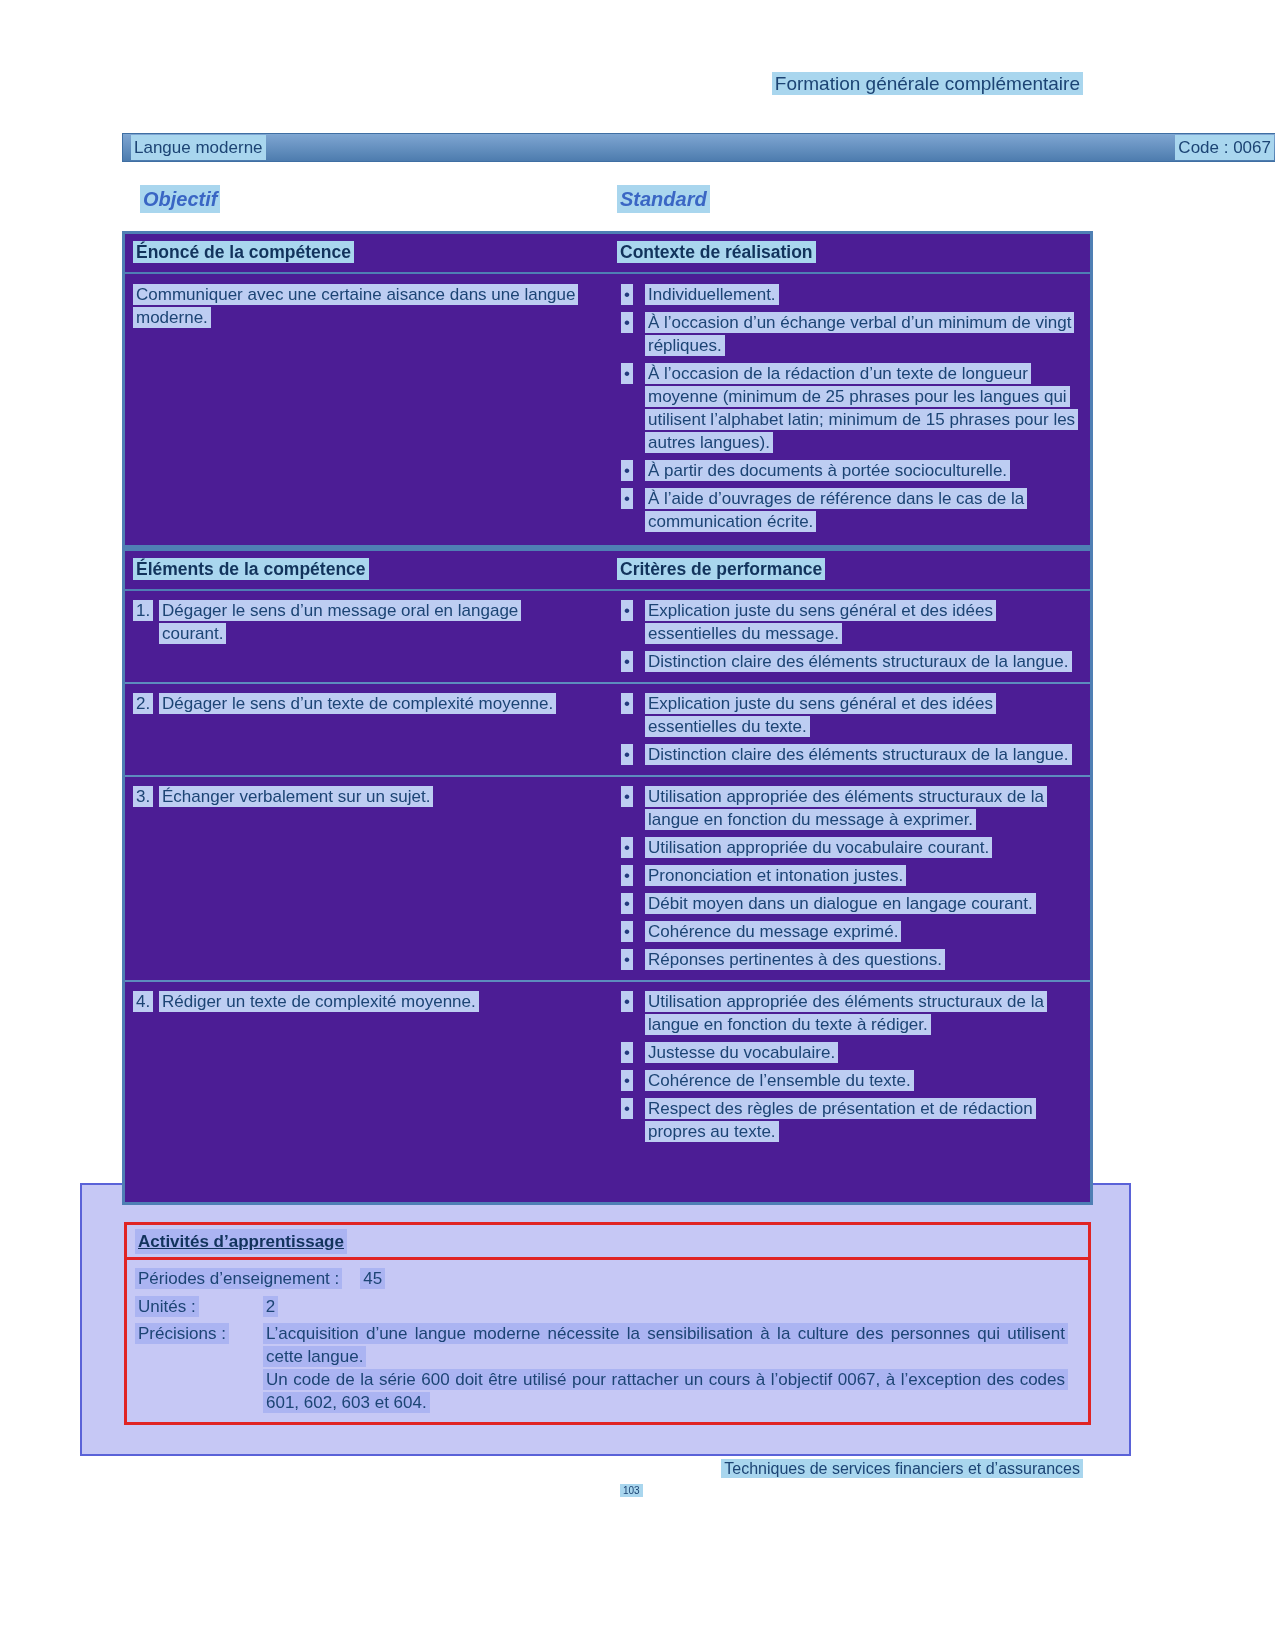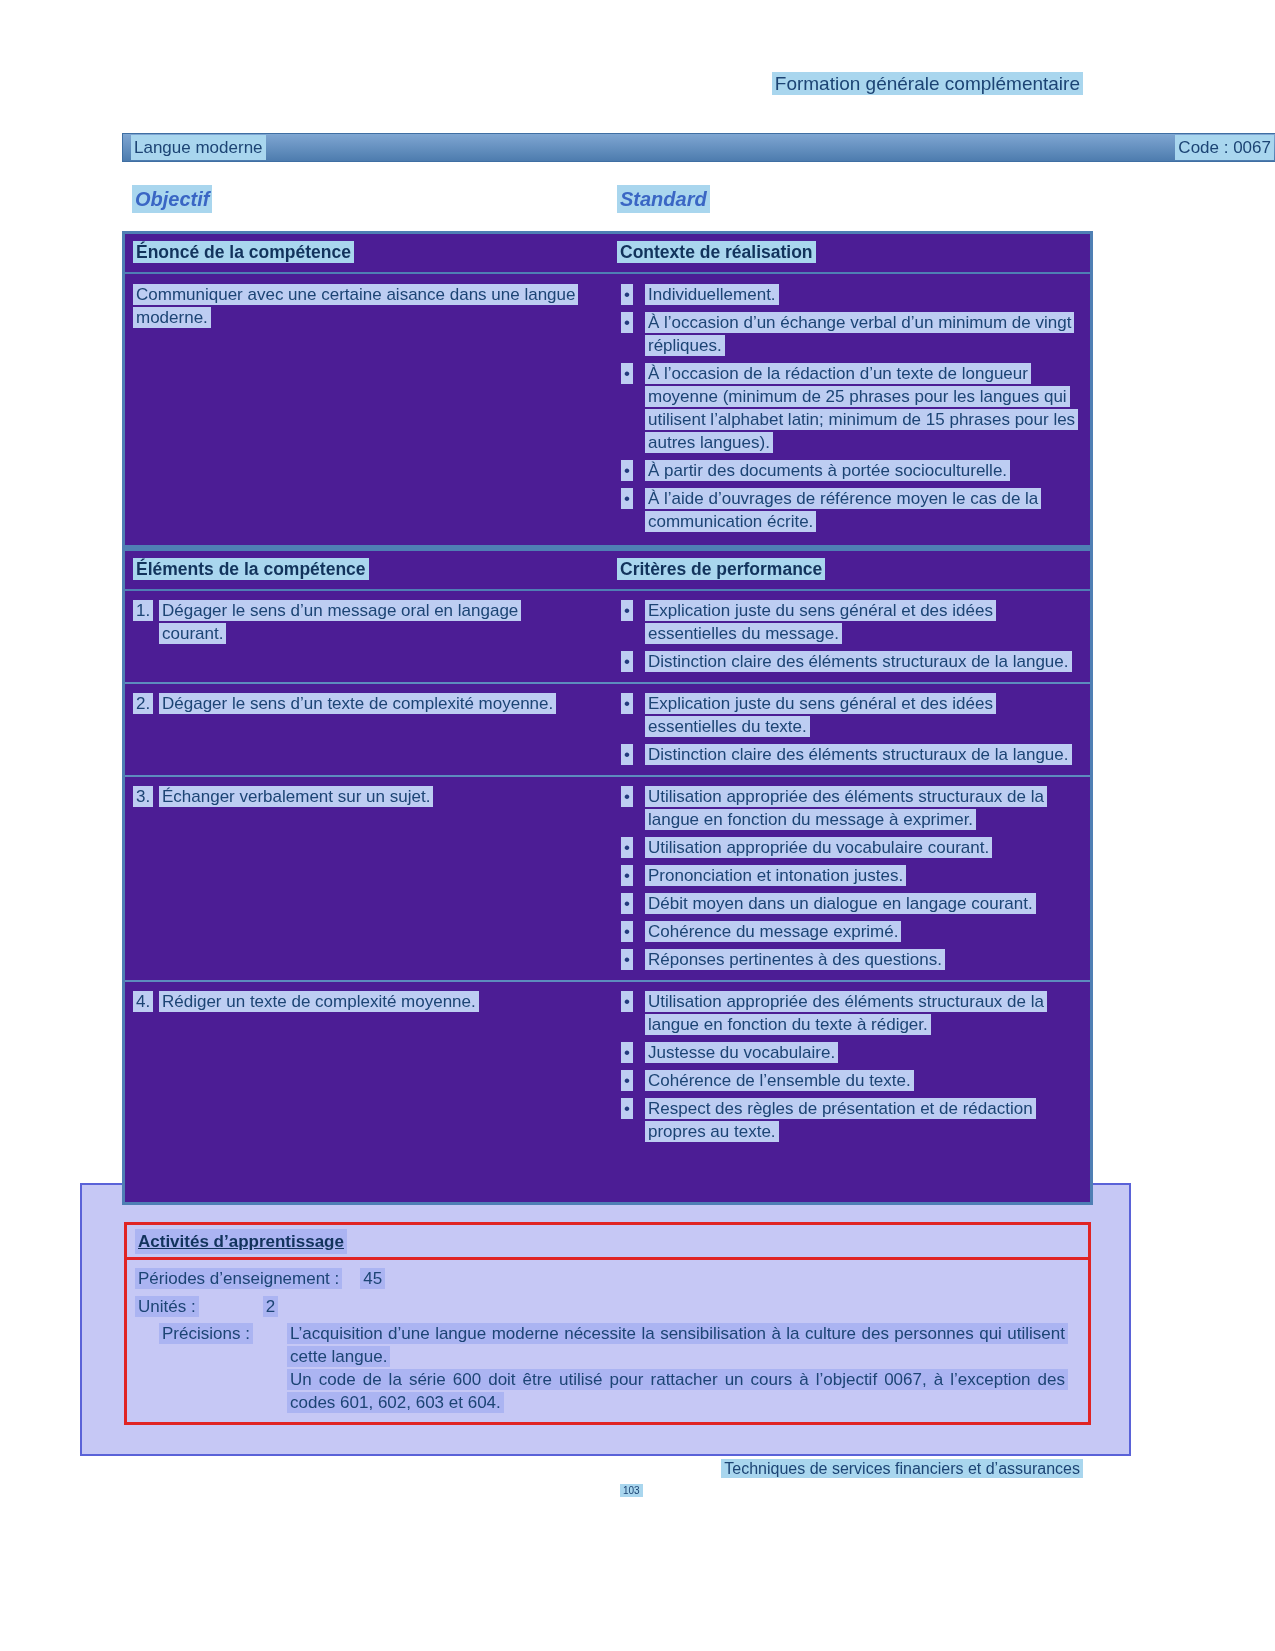--- a/index.html
+++ b/index.html
@@ -68,21 +68,21 @@
     background:var(--panel-fill);border:2px solid var(--panel-border);z-index:1;
   }
   .rbox{position:absolute;left:42px;width:967px;box-sizing:border-box;border:3px solid var(--red-border);}
   .rbox.titlebox{top:37px;height:38px;display:flex;align-items:center;padding-left:8px;}
   .atitle{font-weight:bold;font-size:17px;color:var(--text-bold);text-decoration:underline;}
   .rbox.contentbox{top:72px;min-height:153px;padding:6px 20px 8px 8px;}
   .prow{line-height:25px;margin-bottom:3px;}
   .val45{margin-left:18px;}
   .valu{margin-left:64px;}
   .prec{display:flex;}
-  .preclabel{flex:0 0 128px;margin-left:24px;}
+  .preclabel{flex:0 0 128px;}
   .precbody{flex:1;text-align:justify;}
   .precbody .para{margin:0 0 0 0;}
 
   
   .footer-program{position:absolute;top:1458px;right:192px;font-size:16px;line-height:21px;}
   .page-number{position:absolute;top:1481px;left:592px;font-size:10px;line-height:20px;padding-left:28px;}
 </style>
 </head>
 <body>
 
@@ -90,21 +90,21 @@
 
   <div class="note">
     <span class="hl cyan">Formation générale complémentaire</span>
   </div>
 
   <div class="bar">
     <span class="hl cyan">Langue moderne</span>
     <span class="hl cyan">Code : 0067</span>
   </div>
 
-  <span class="headit hl cyan" style="left:132px;">Objectif</span>
+  <span class="headit hl cyan" style="left:140px;">Objectif</span>
   <span class="headit hl cyan" style="left:617px;">Standard</span>
 
   <div class="tbl tbl1">
     <div class="thead">
       <div class="cell-l">
         <span class="hl cyan th">Énoncé de la compétence</span>
       </div>
       <div class="cell-r">
         <span class="hl cyan th">Contexte de réalisation</span>
       </div>
@@ -126,21 +126,21 @@
             <div class="bitem">
               <span class="bullet"><span class="hl ">•</span></span>
               <div class="btext"><span class="hl ">À l’occasion de la rédaction d’un texte de longueur moyenne (minimum de 25 phrases pour les langues qui utilisent l’alphabet latin; minimum de 15 phrases pour les autres langues).</span></div>
             </div>
             <div class="bitem">
               <span class="bullet"><span class="hl ">•</span></span>
               <div class="btext"><span class="hl ">À partir des documents à portée socioculturelle.</span></div>
             </div>
             <div class="bitem">
               <span class="bullet"><span class="hl ">•</span></span>
-              <div class="btext"><span class="hl ">À l’aide d’ouvrages de référence moyen le cas de la communication écrite.</span></div>
+              <div class="btext"><span class="hl ">À l’aide d’ouvrages de référence dans le cas de la communication écrite.</span></div>
             </div>
           </div>
       </div>
     </div>
   </div>
 
   <div class="tbl tbl2">
     <div class="thead">
       <div class="cell-l">
         <span class="hl cyan th">Éléments de la compétence</span>

